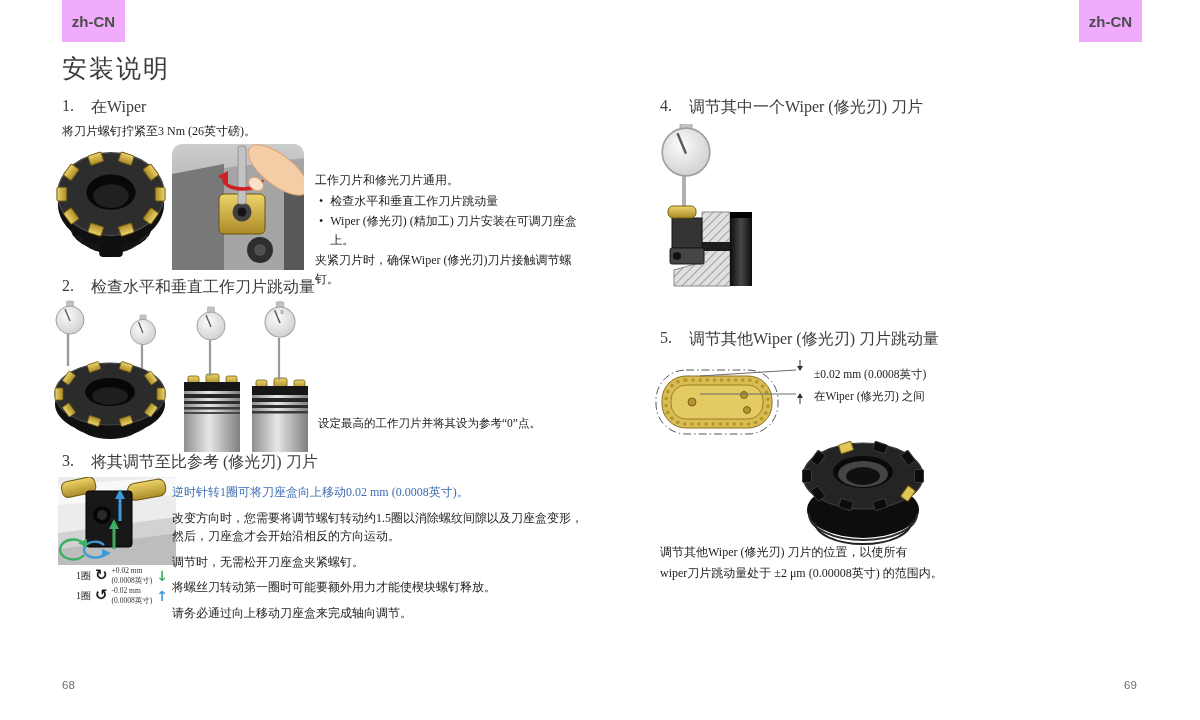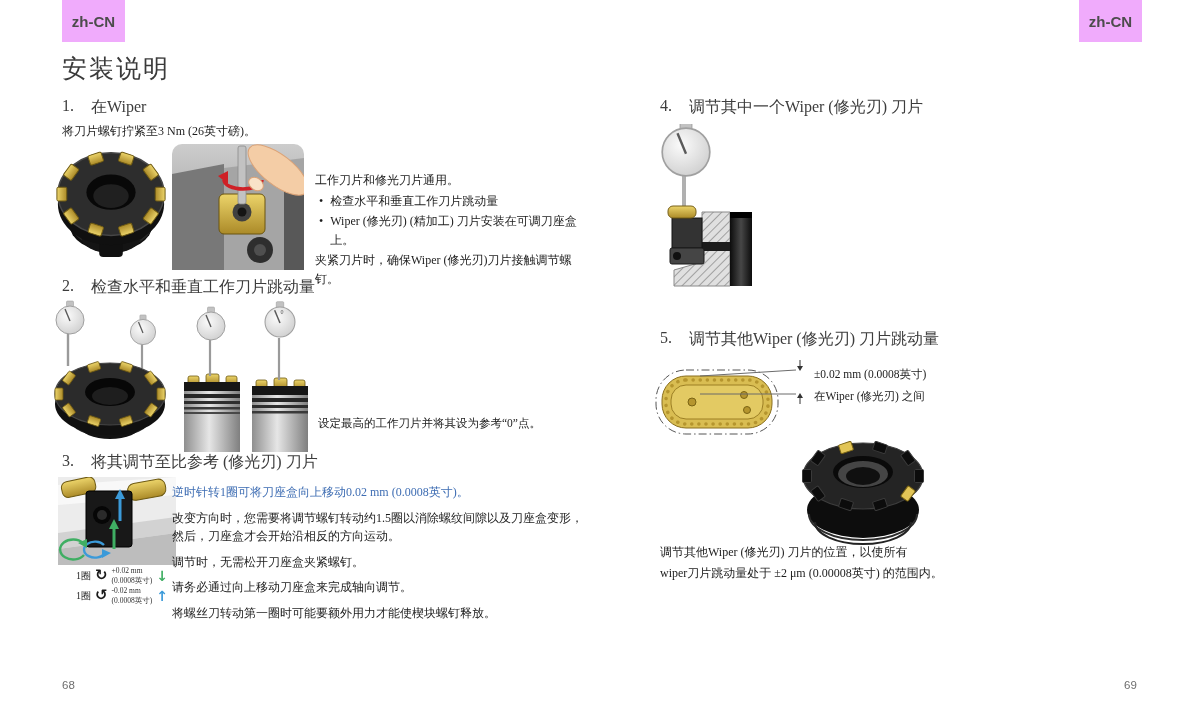--- a/index.html
+++ b/index.html
@@ -248,22 +248,22 @@
       <span>-0.02 mm</span>
       <span>(0.0008英寸)</span>
     </span>
     <span class="dir b">↑</span>
   </div>
 
   <div class="txt" style="left:172px;top:483px;width:415px">
     <p class="blue gap">逆时针转1圈可将刀座盒向上移动0.02 mm (0.0008英寸)。</p>
     <p class="gap">改变方向时，您需要将调节螺钉转动约1.5圈以消除螺纹间隙以及刀座盒变形，然后，刀座盒才会开始沿相反的方向运动。</p>
     <p class="gap">调节时，无需松开刀座盒夹紧螺钉。</p>
+    <p class="gap">将螺丝刀转动第一圈时可能要额外用力才能使楔块螺钉释放。</p>
     <p class="gap">请务必通过向上移动刀座盒来完成轴向调节。</p>
-    <p class="gap">将螺丝刀转动第一圈时可能要额外用力才能使楔块螺钉释放。</p>
   </div>
 
   <div class="step-h" style="left:660px;top:97px">
     <span class="num">4.</span>
     <span>调节其中一个Wiper (修光刃) 刀片</span>
   </div>
 
   <svg class="abs" style="left:648px;top:124px" width="140" height="172" viewBox="0 0 140 172">
     <line x1="36" y1="48" x2="36" y2="84" stroke="#b0b0b0" stroke-width="4"></line>
     <use href="#dialg" transform="translate(38,28) scale(1.7)"></use>

